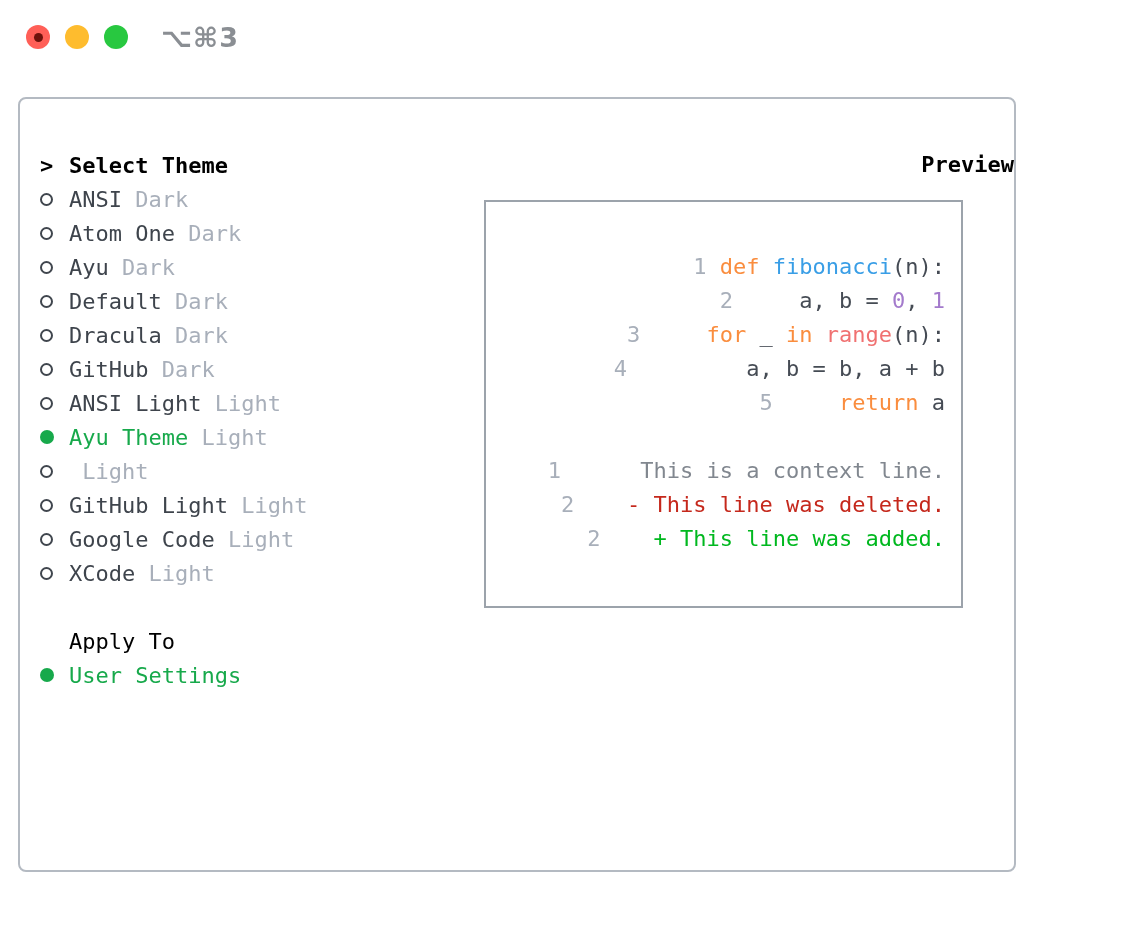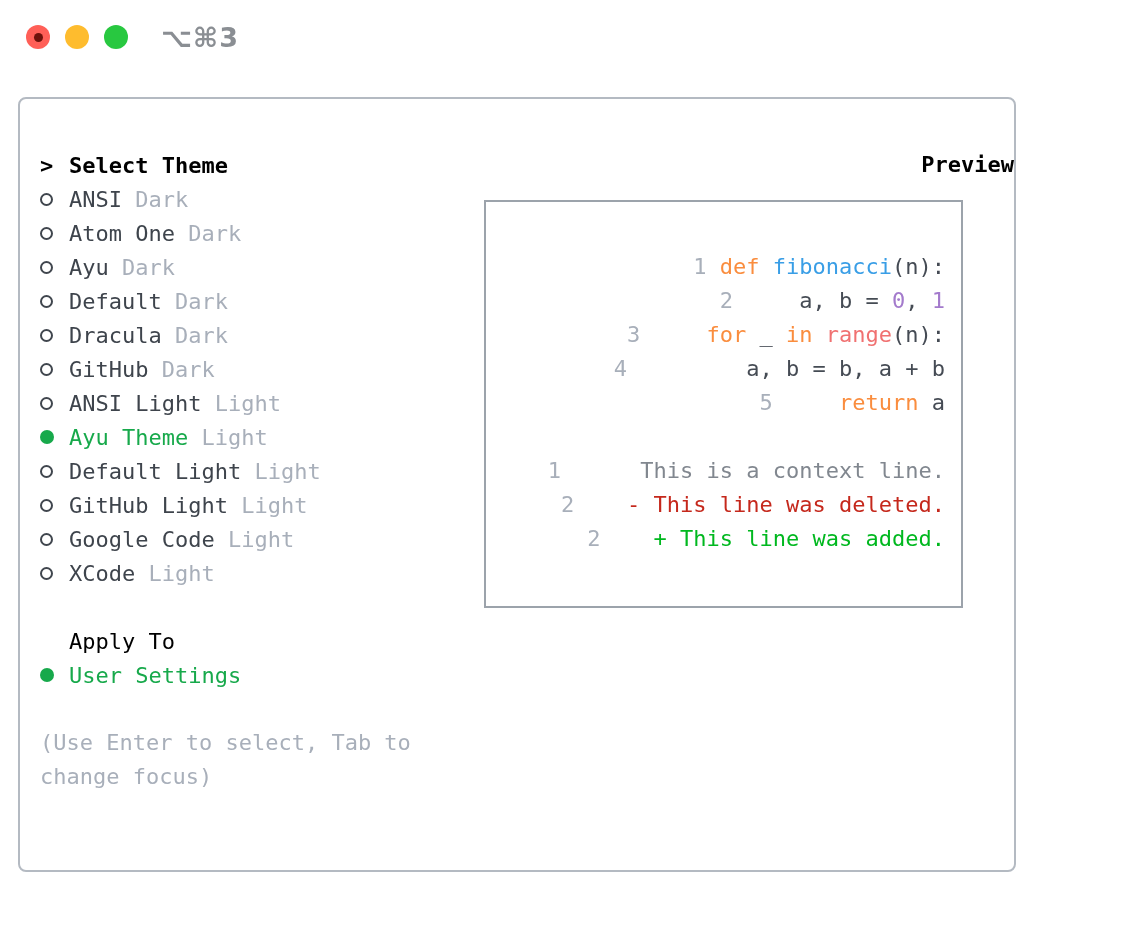--- a/index.html
+++ b/index.html
@@ -84,39 +84,38 @@
 
       <div>
           <div class="row"><span class="prefix"><span class="radio"></span></span><span class="name">ANSI</span><span class="variant"> Dark</span></div>
           <div class="row"><span class="prefix"><span class="radio"></span></span><span class="name">Atom One</span><span class="variant"> Dark</span></div>
           <div class="row"><span class="prefix"><span class="radio"></span></span><span class="name">Ayu</span><span class="variant"> Dark</span></div>
           <div class="row"><span class="prefix"><span class="radio"></span></span><span class="name">Default</span><span class="variant"> Dark</span></div>
           <div class="row"><span class="prefix"><span class="radio"></span></span><span class="name">Dracula</span><span class="variant"> Dark</span></div>
           <div class="row"><span class="prefix"><span class="radio"></span></span><span class="name">GitHub</span><span class="variant"> Dark</span></div>
           <div class="row"><span class="prefix"><span class="radio"></span></span><span class="name">ANSI Light</span><span class="variant"> Light</span></div>
           <div class="row"><span class="prefix"><span class="radio sel"></span></span><span class="name sel">Ayu Theme</span><span class="variant"> Light</span></div>
-          <div class="row"><span class="prefix"><span class="radio"></span></span><span class="name">Default Light</span><span class="variant"> Light</span></div>
+          <div class="row"><span class="prefix"><span class="radio"></span></span><span class="variant"> Light</span></div>
           <div class="row"><span class="prefix"><span class="radio"></span></span><span class="name">GitHub Light</span><span class="variant"> Light</span></div>
           <div class="row"><span class="prefix"><span class="radio"></span></span><span class="name">Google Code</span><span class="variant"> Light</span></div>
           <div class="row"><span class="prefix"><span class="radio"></span></span><span class="name">XCode</span><span class="variant"> Light</span></div>
         </div>
 
       <div class="spacer"></div>
 
       <div class="row">
         <span class="prefix"></span><span class="subhead">Apply To</span>
       </div>
 
       <div>
           <div class="row"><span class="prefix"><span class="radio sel"></span></span><span class="name sel">User Settings</span></div>
         </div>
 
       <div class="spacer"></div>
 
-      <div class="hint">(Use Enter to select, Tab to change focus)</div>
     </div>
 
     <div class="right-col">
       <div class="preview-title">Preview</div>
       <div class="preview-box">
         <div>
             <div class="pline"><span class="ln">1 </span><span class="tok-kw">def</span><span class="tok-fg"> </span><span class="tok-fn">fibonacci</span><span class="tok-fg">(n):</span></div>
             <div class="pline"><span class="ln">2 </span><span class="tok-fg">    a, b = </span><span class="tok-num">0</span><span class="tok-fg">, </span><span class="tok-num">1</span></div>
             <div class="pline"><span class="ln">3 </span><span class="tok-fg">    </span><span class="tok-kw">for</span><span class="tok-fg"> _ </span><span class="tok-kw">in</span><span class="tok-fg"> </span><span class="tok-call">range</span><span class="tok-fg">(n):</span></div>
             <div class="pline"><span class="ln">4 </span><span class="tok-fg">        a, b = b, a + b</span></div>

